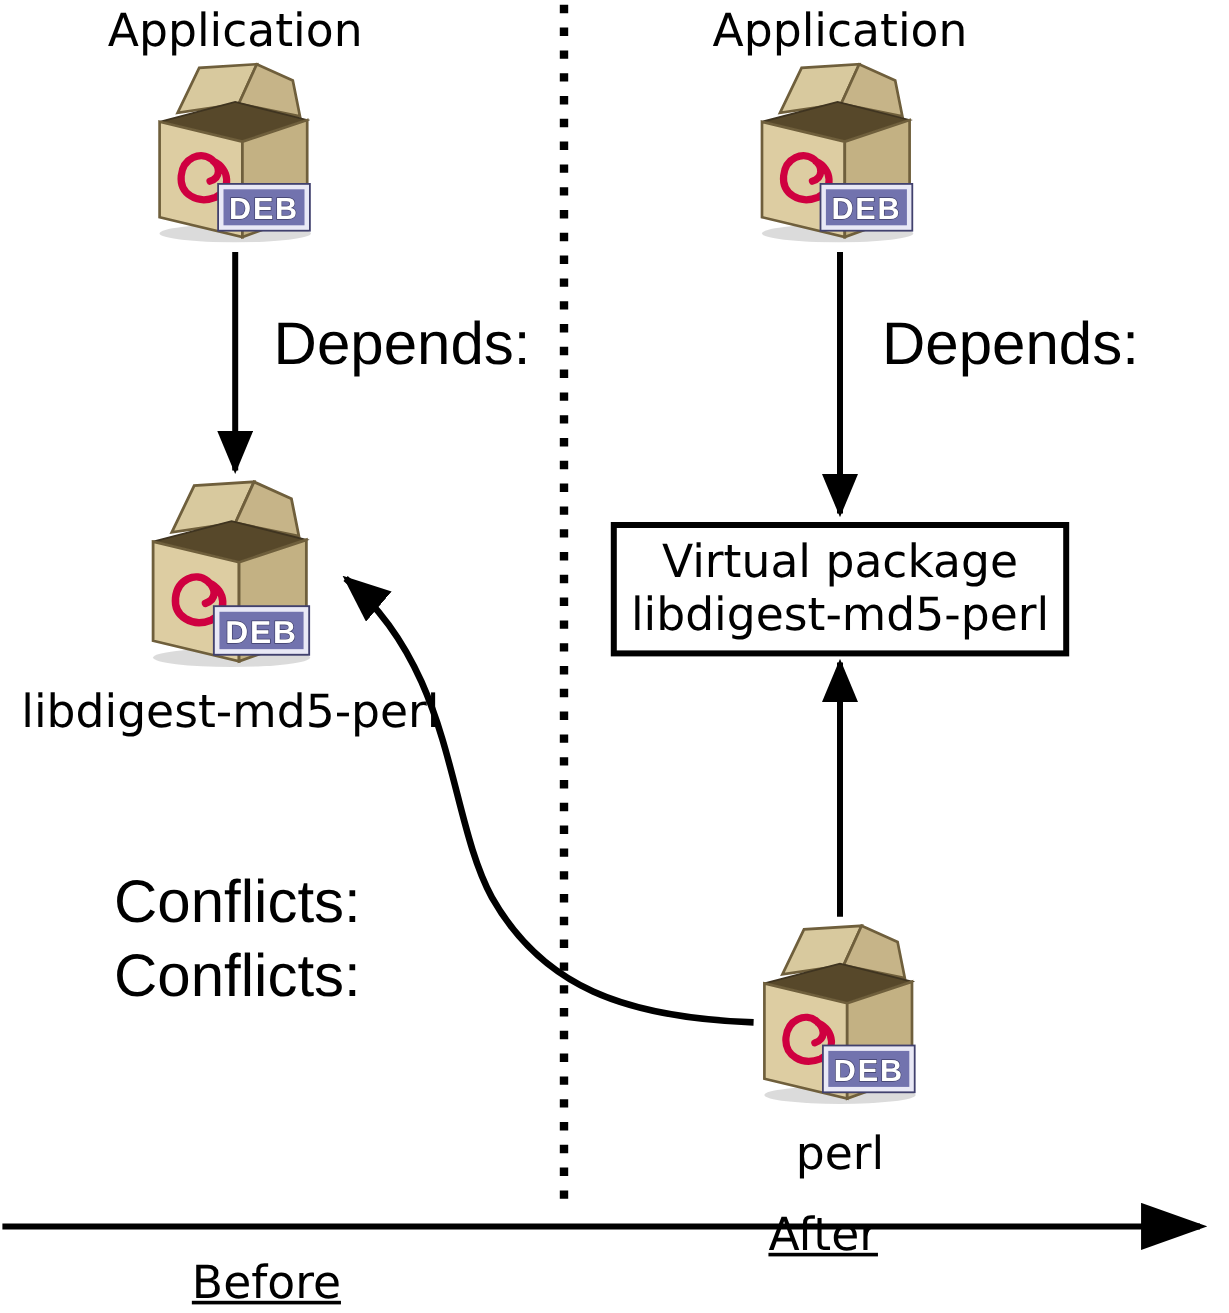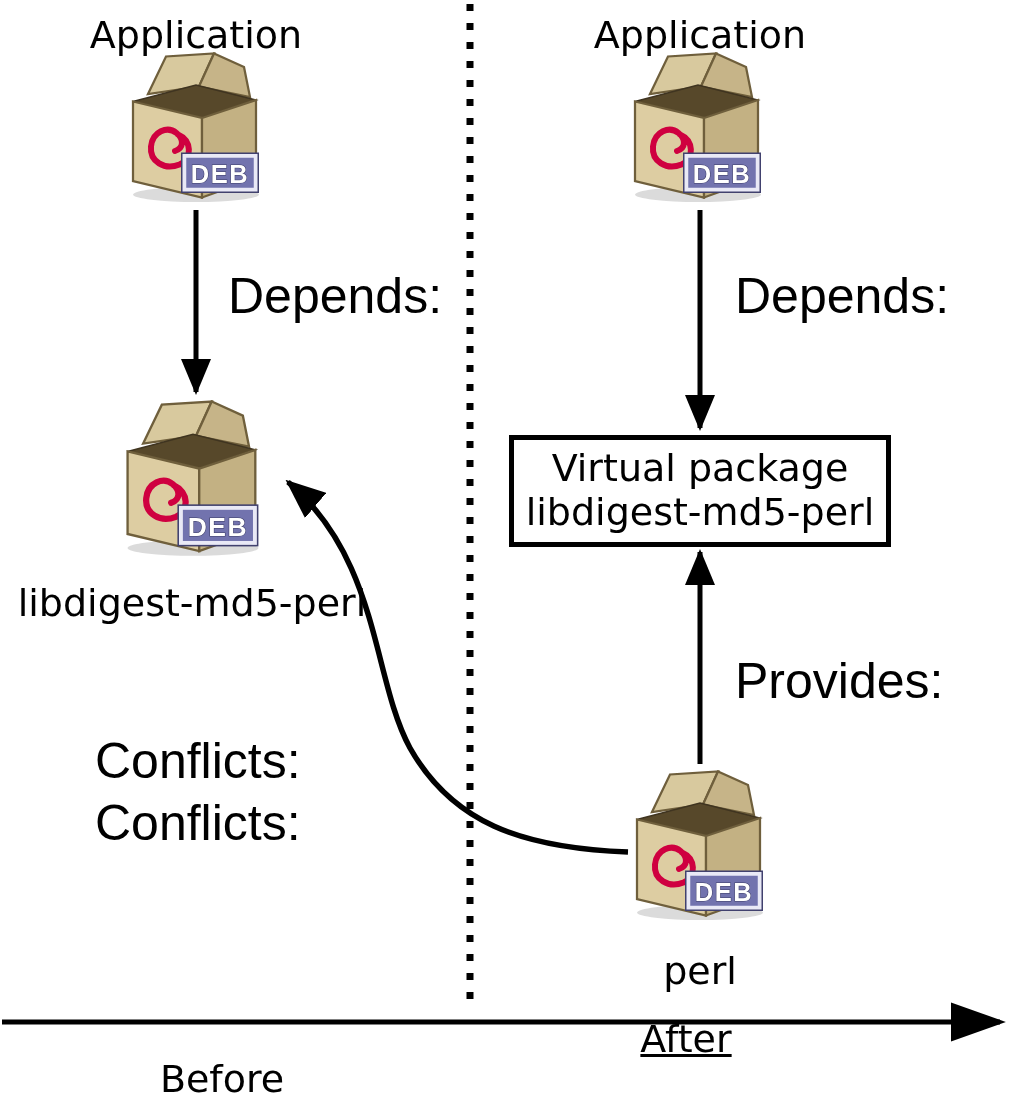--- a/index.html
+++ b/index.html
@@ -15,21 +15,21 @@
     font-family:"DejaVu Sans","Liberation Sans",sans-serif;
     font-size:38px; color:#000; white-space:nowrap; line-height:1.15;
   }
   .mono {
     font-family:Liberation Sans, sans-serif;
     font-size:50px; color:#000; white-space:nowrap; line-height:1.1;
   }
   .center-x { transform:translateX(-50%); }
   #arrows-layer { position:absolute; left:0; top:0; z-index:1; }
   .icon-layer { z-index:2; }
-  .text-layer { z-index:3;margin-top:10px; }
+  .text-layer { z-index:3; }
   .vbox {
     box-sizing:border-box;
     border:5px solid #000;
     background:#fff;
     width:382px; height:112px;
     display:flex; flex-direction:column;
     align-items:center; justify-content:center;
     text-align:center; line-height:1.24;
     z-index:3;
   }
@@ -123,21 +123,20 @@
 
   <div class="abs text-layer sans center-x" style="left:700px; top:4px;">Application</div>
 
   <div class="abs text-layer mono" style="left:735px; top:259px;">Depends:</div>
 
   <div class="abs vbox" style="left:509px; top:435px;">
     <div class="sans">Virtual package</div>
     <div class="sans">libdigest-md5-perl</div>
   </div>
 
-  <div class="abs text-layer mono" style="left:735px; top:644px;">Provides:</div>
 
   <div class="abs text-layer sans center-x" style="left:700px; top:940px;">perl</div>
 
   <div class="abs text-layer sans center-x" style="left:222px; top:1048px;text-decoration:underline;">Before</div>
 
   <div class="abs text-layer sans center-x" style="left:686px; top:1008px;text-decoration:underline;">After</div>
 
 </div>
 
 </body></html>

